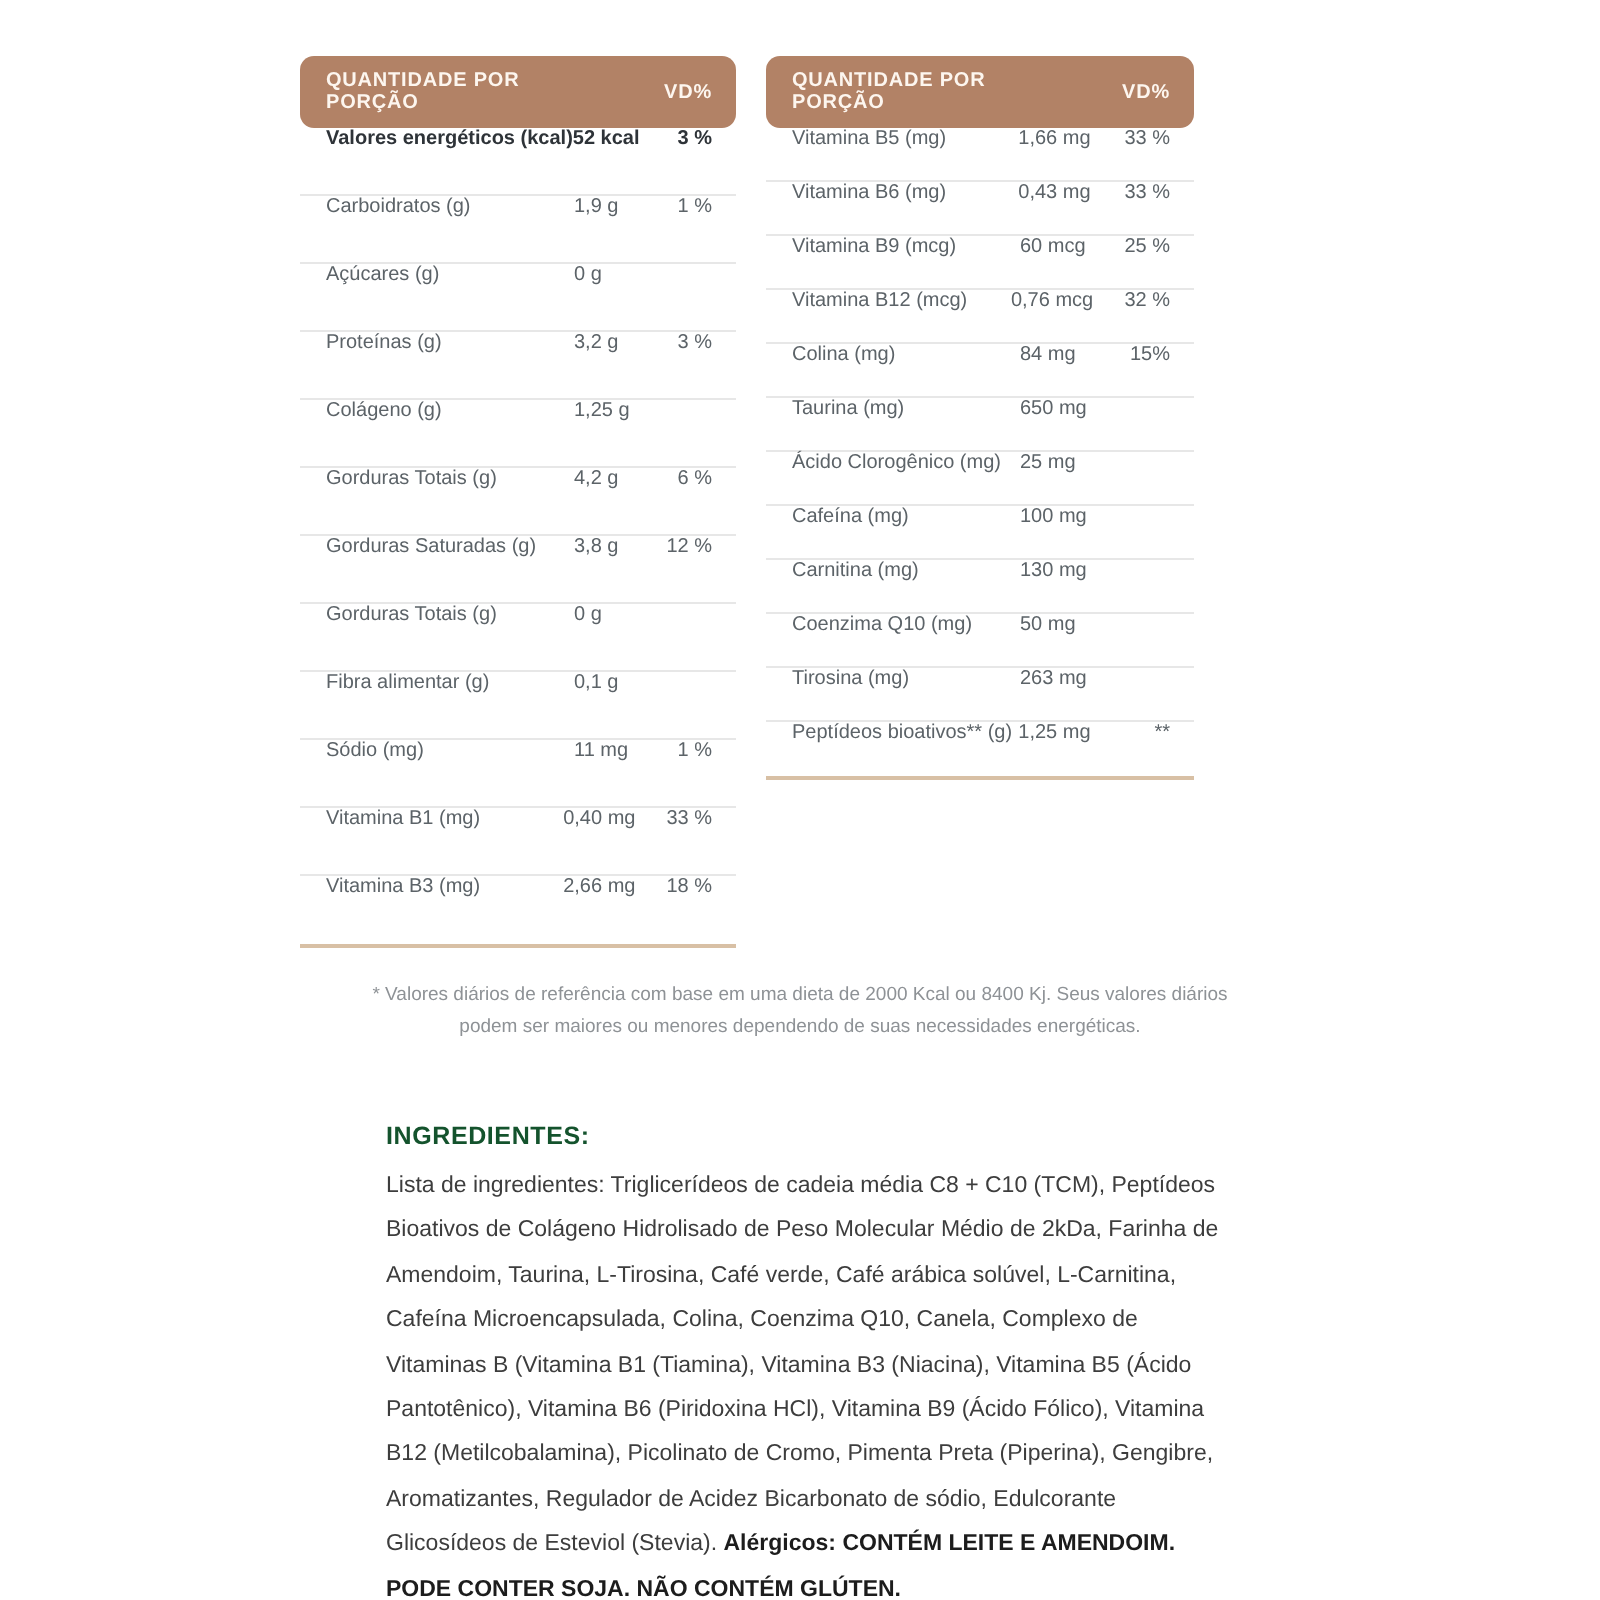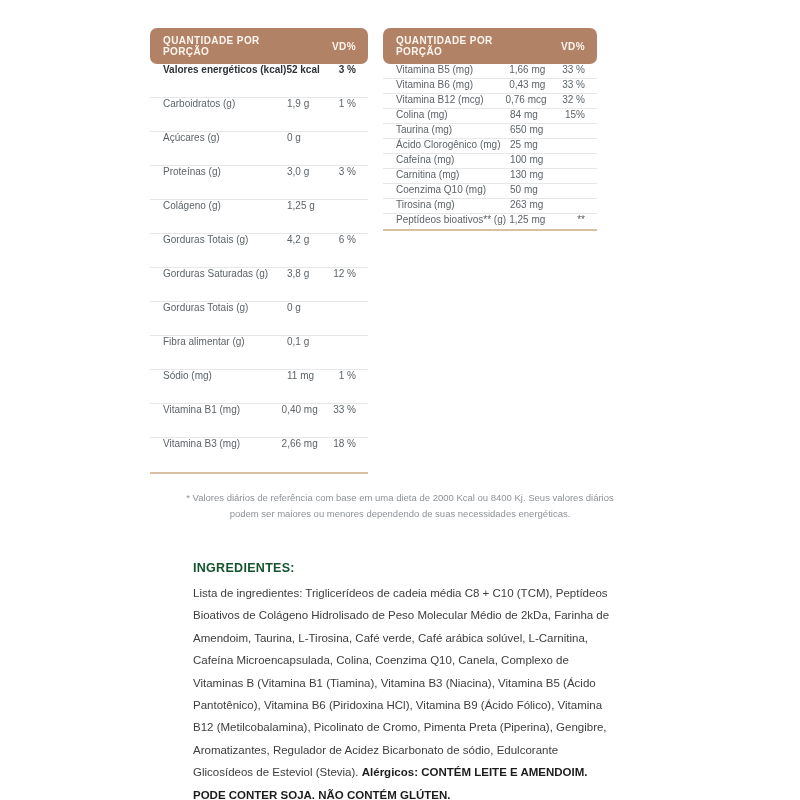--- a/index.html
+++ b/index.html
@@ -43,21 +43,21 @@
     display:flex;
     align-items:flex-start;
     padding:0 12px 0 13px;
     border-bottom:1px solid var(--divider);
     color:var(--row-text);
     font-size:10px;
     white-space:nowrap;
   }
   .row:last-child{border-bottom:none;}
   .ntable-left .row{height:34px;}
-  .ntable-right .row{height:15px;}
+  .ntable-right .row{height:27px;}
   .row .lbl{width:124px;overflow:visible;}
   .ntable-right .row .lbl{width:114px;}
   .row .val{flex:1;}
   .row .vd{width:40px;text-align:right;}
   .row.bold{font-weight:bold;color:var(--bold-text);}
   .footnote{
     position:absolute;
     left:80px;top:490px;width:640px;
     text-align:center;
     font-size:9.5px;
@@ -102,21 +102,21 @@
           <span class="val">1,9 g</span>
           <span class="vd">1 %</span>
         </div>
         <div class="row">
           <span class="lbl">Açúcares (g)</span>
           <span class="val">0 g</span>
           <span class="vd"></span>
         </div>
         <div class="row">
           <span class="lbl">Proteínas (g)</span>
-          <span class="val">3,0 g</span>
+          <span class="val">3,2 g</span>
           <span class="vd">3 %</span>
         </div>
         <div class="row">
           <span class="lbl">Colágeno (g)</span>
           <span class="val">1,25 g</span>
           <span class="vd"></span>
         </div>
         <div class="row">
           <span class="lbl">Gorduras Totais (g)</span>
           <span class="val">4,2 g</span>
@@ -165,20 +165,25 @@
           <span class="lbl">Vitamina B5 (mg)</span>
           <span class="val">1,66 mg</span>
           <span class="vd">33 %</span>
         </div>
         <div class="row">
           <span class="lbl">Vitamina B6 (mg)</span>
           <span class="val">0,43 mg</span>
           <span class="vd">33 %</span>
         </div>
         <div class="row">
+          <span class="lbl">Vitamina B9 (mcg)</span>
+          <span class="val">60 mcg</span>
+          <span class="vd">25 %</span>
+        </div>
+        <div class="row">
           <span class="lbl">Vitamina B12 (mcg)</span>
           <span class="val">0,76 mcg</span>
           <span class="vd">32 %</span>
         </div>
         <div class="row">
           <span class="lbl">Colina (mg)</span>
           <span class="val">84 mg</span>
           <span class="vd">15%</span>
         </div>
         <div class="row">

